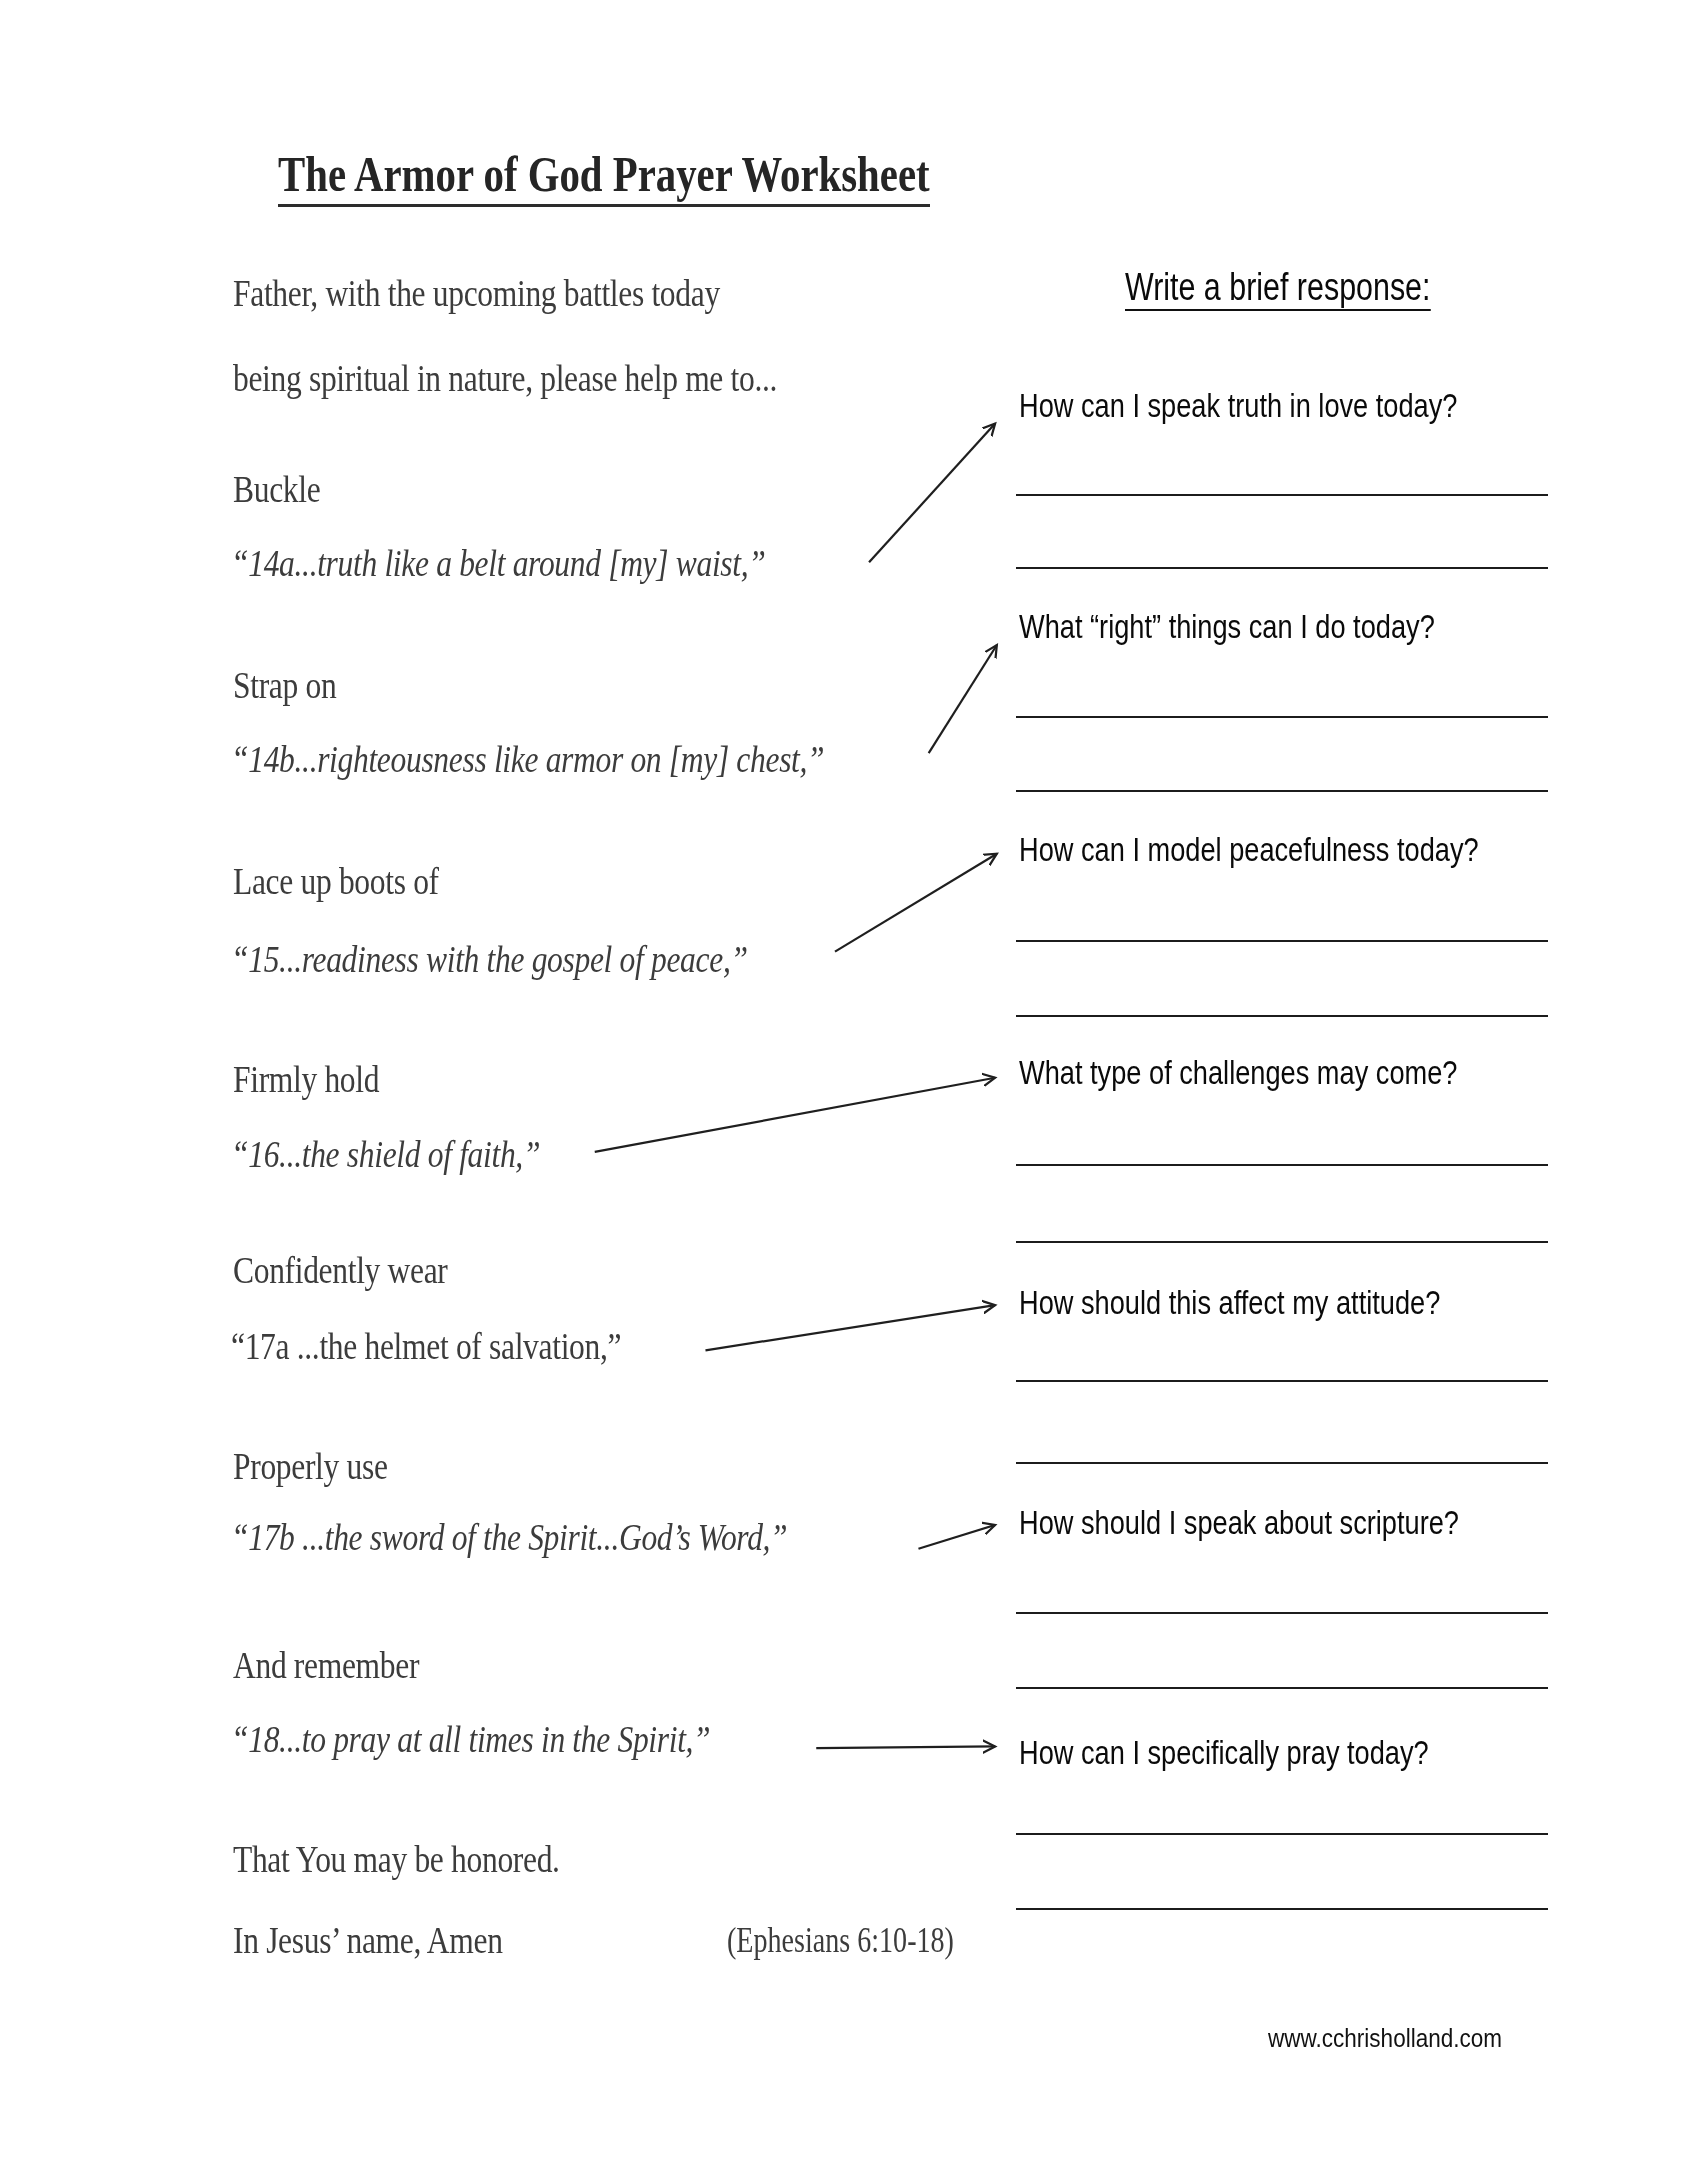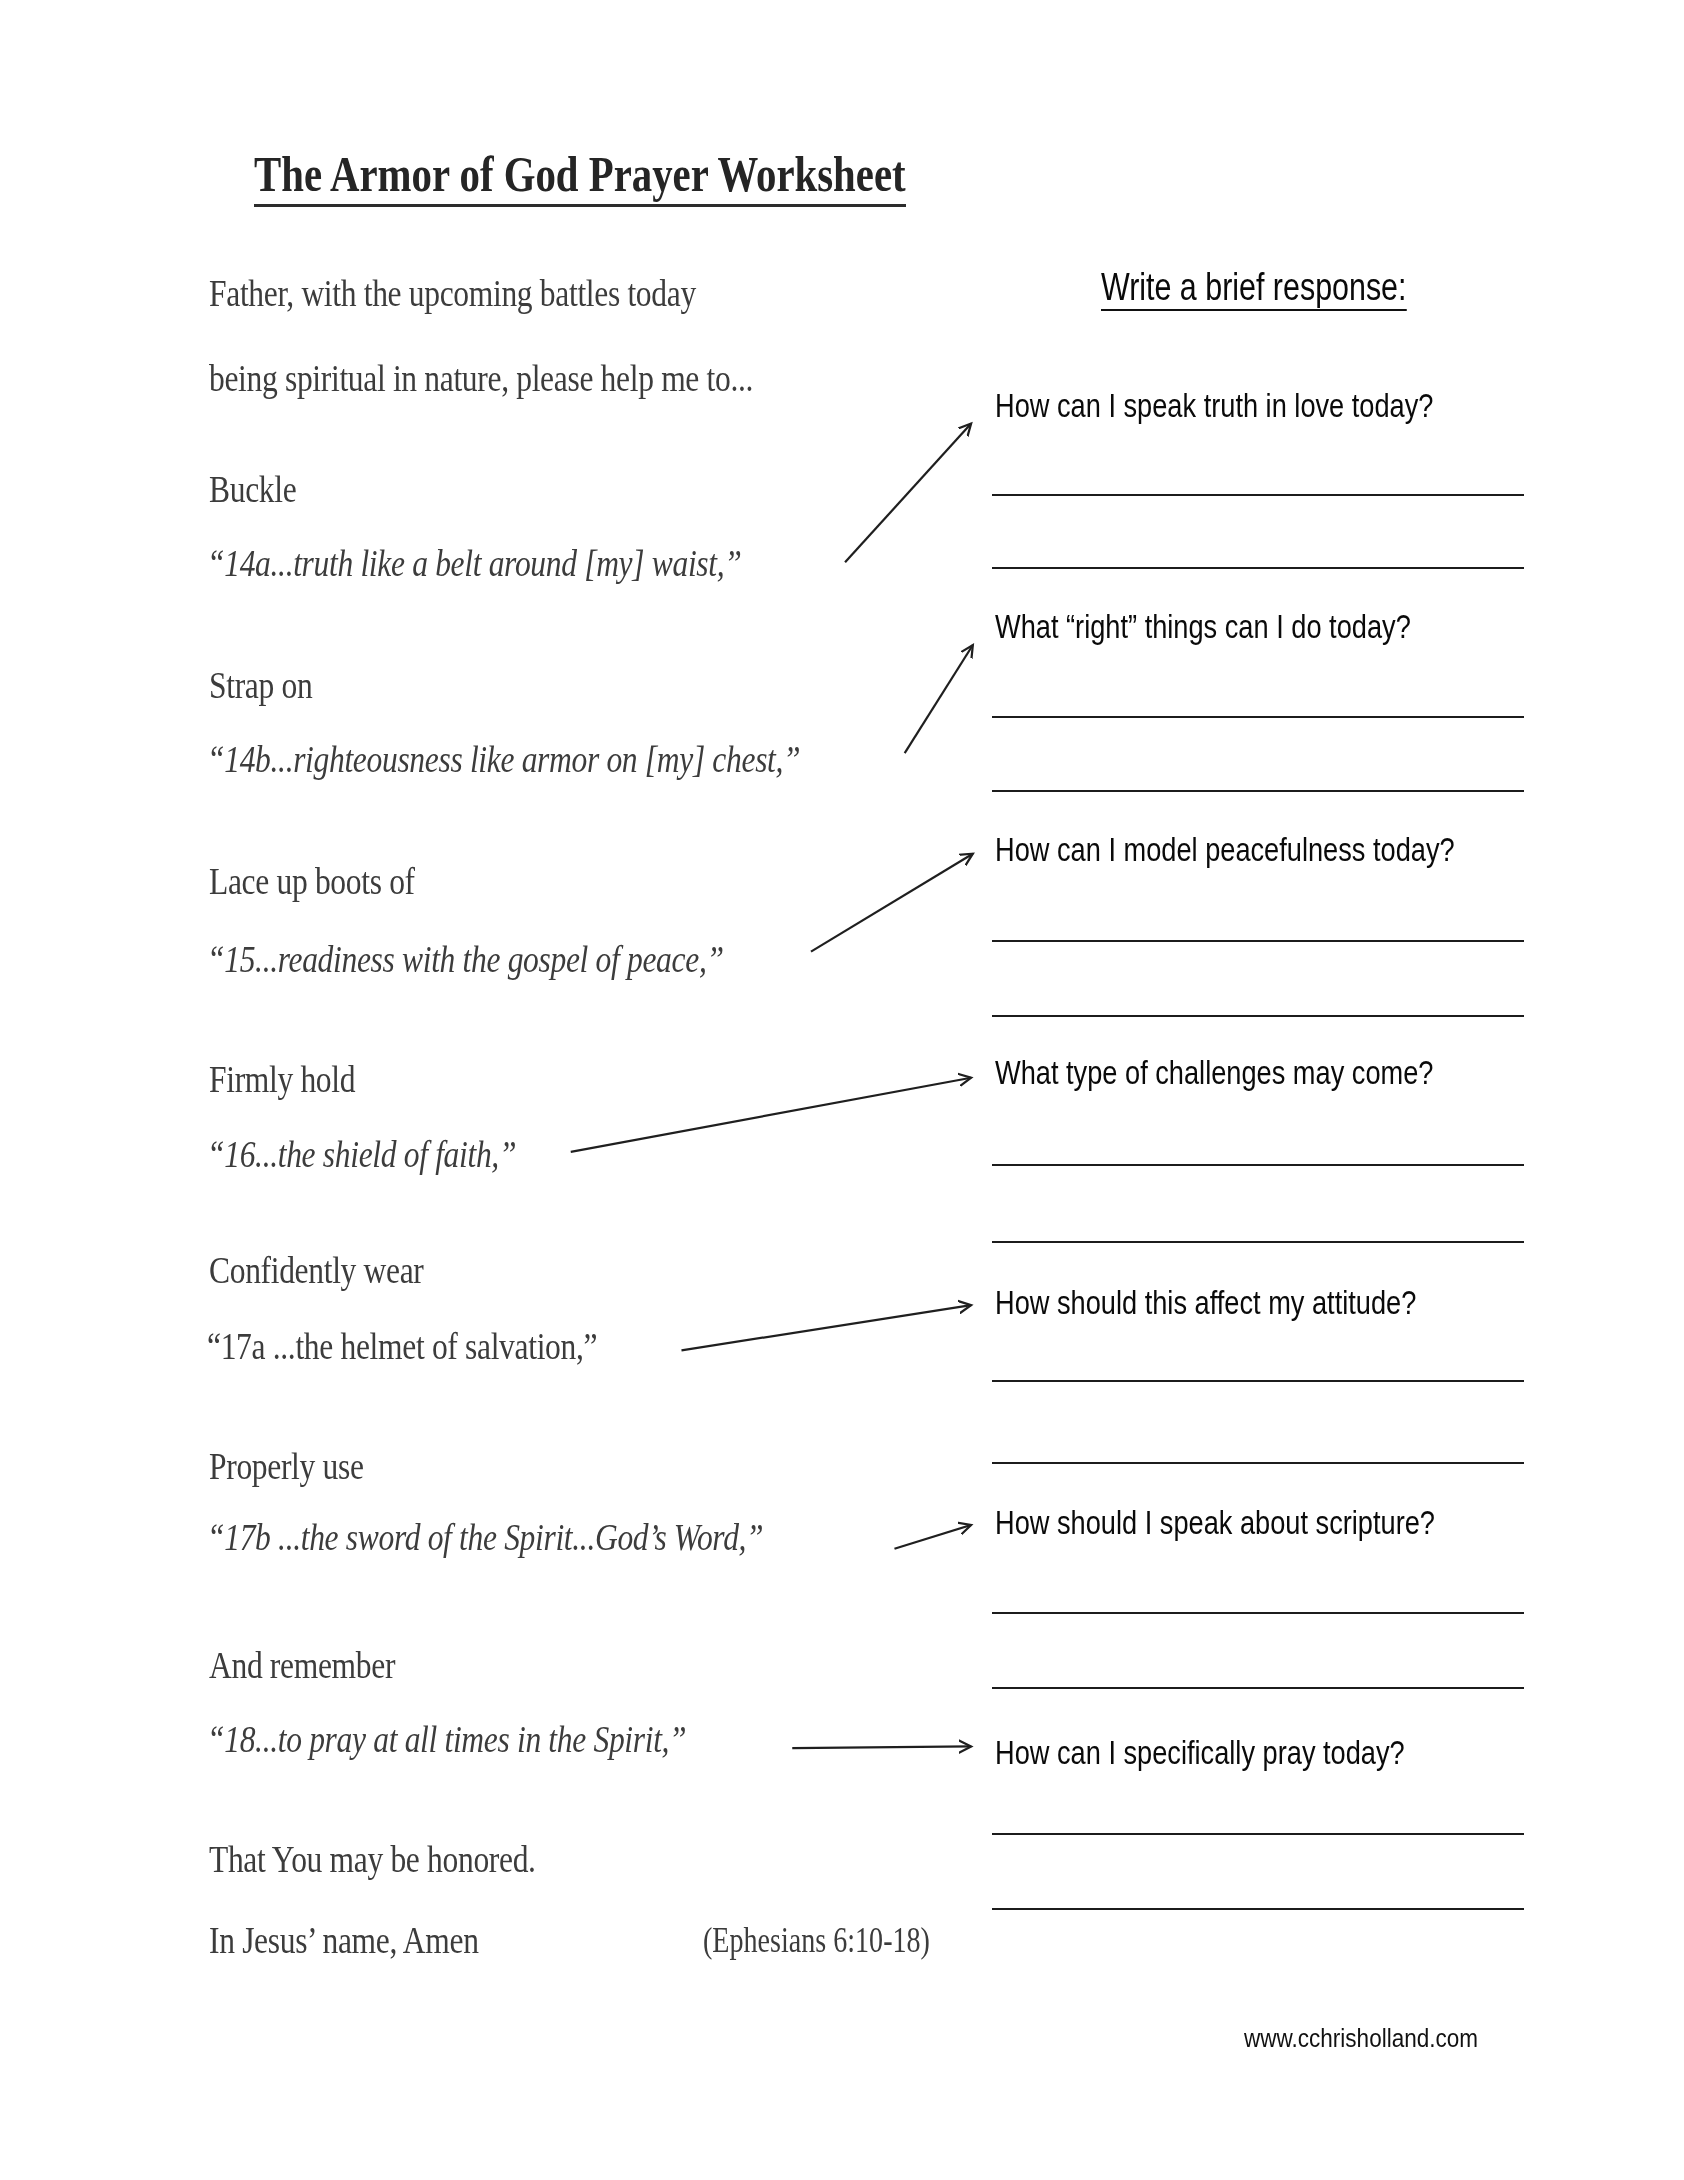--- a/index.html
+++ b/index.html
@@ -3,20 +3,21 @@
 <meta charset="utf-8">
 <style>
   html, body { margin: 0; padding: 0; background: #ffffff; }
   .page {
     position: relative;
     width: 1556px;
     height: 2181px;
     background: #ffffff;
     overflow: hidden;
     font-family: "Liberation Serif", serif;
+    margin-left: 24px;
   }
   .abs { position: absolute; white-space: nowrap; line-height: 1; }
 
   .title {
     font-family: "Liberation Serif", serif;
     font-weight: 700;
     font-size: 51px;
     color: #252525;
     transform: scaleX(0.80);
     transform-origin: 0 0;

